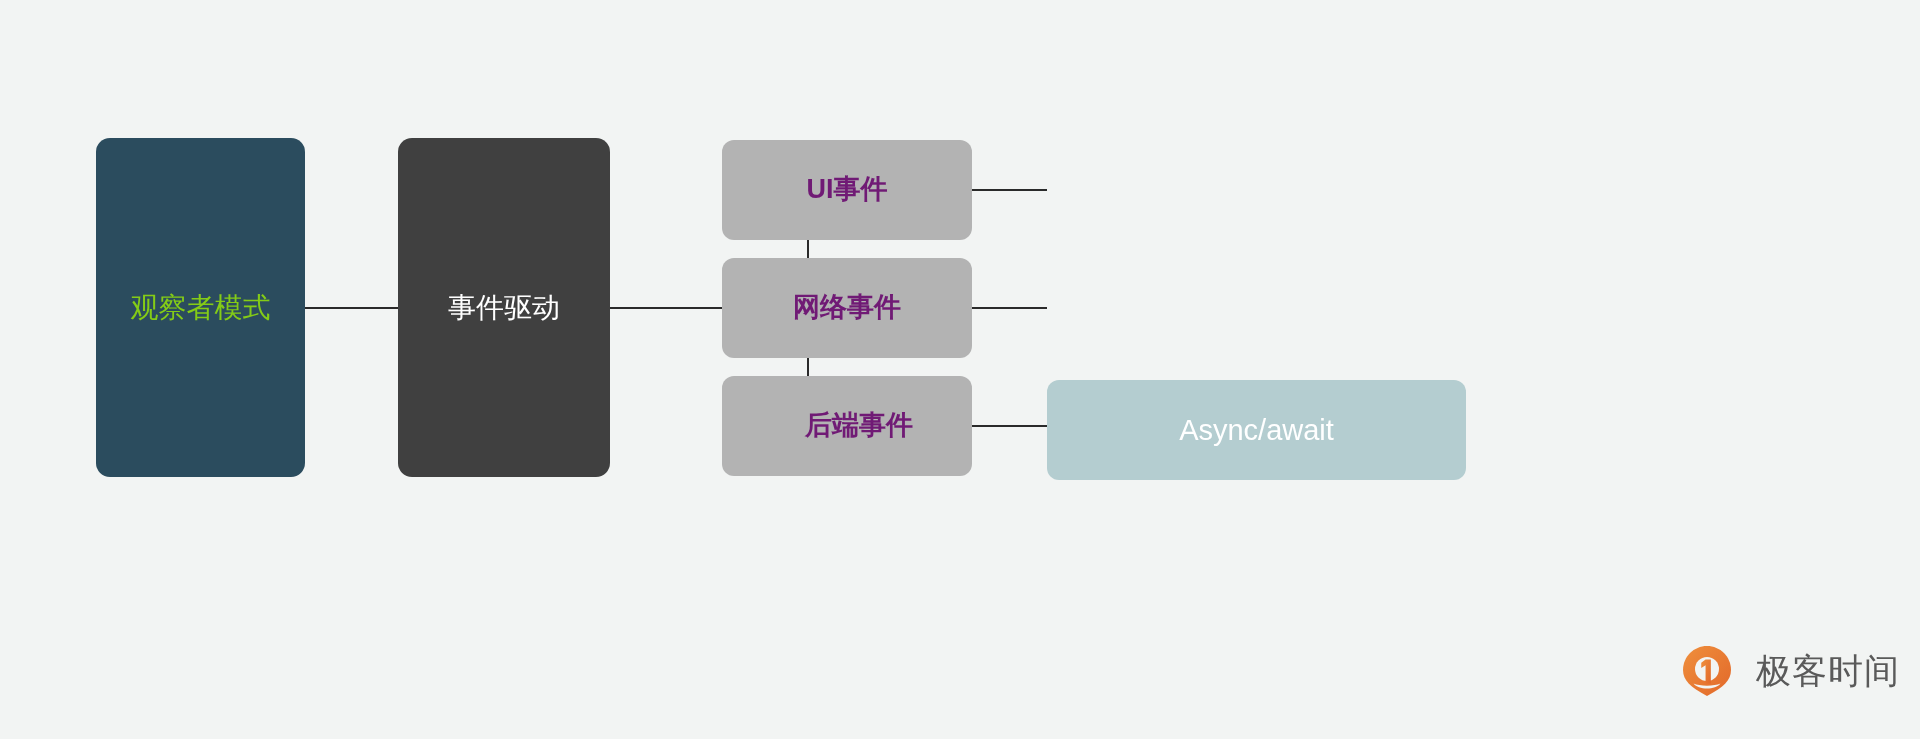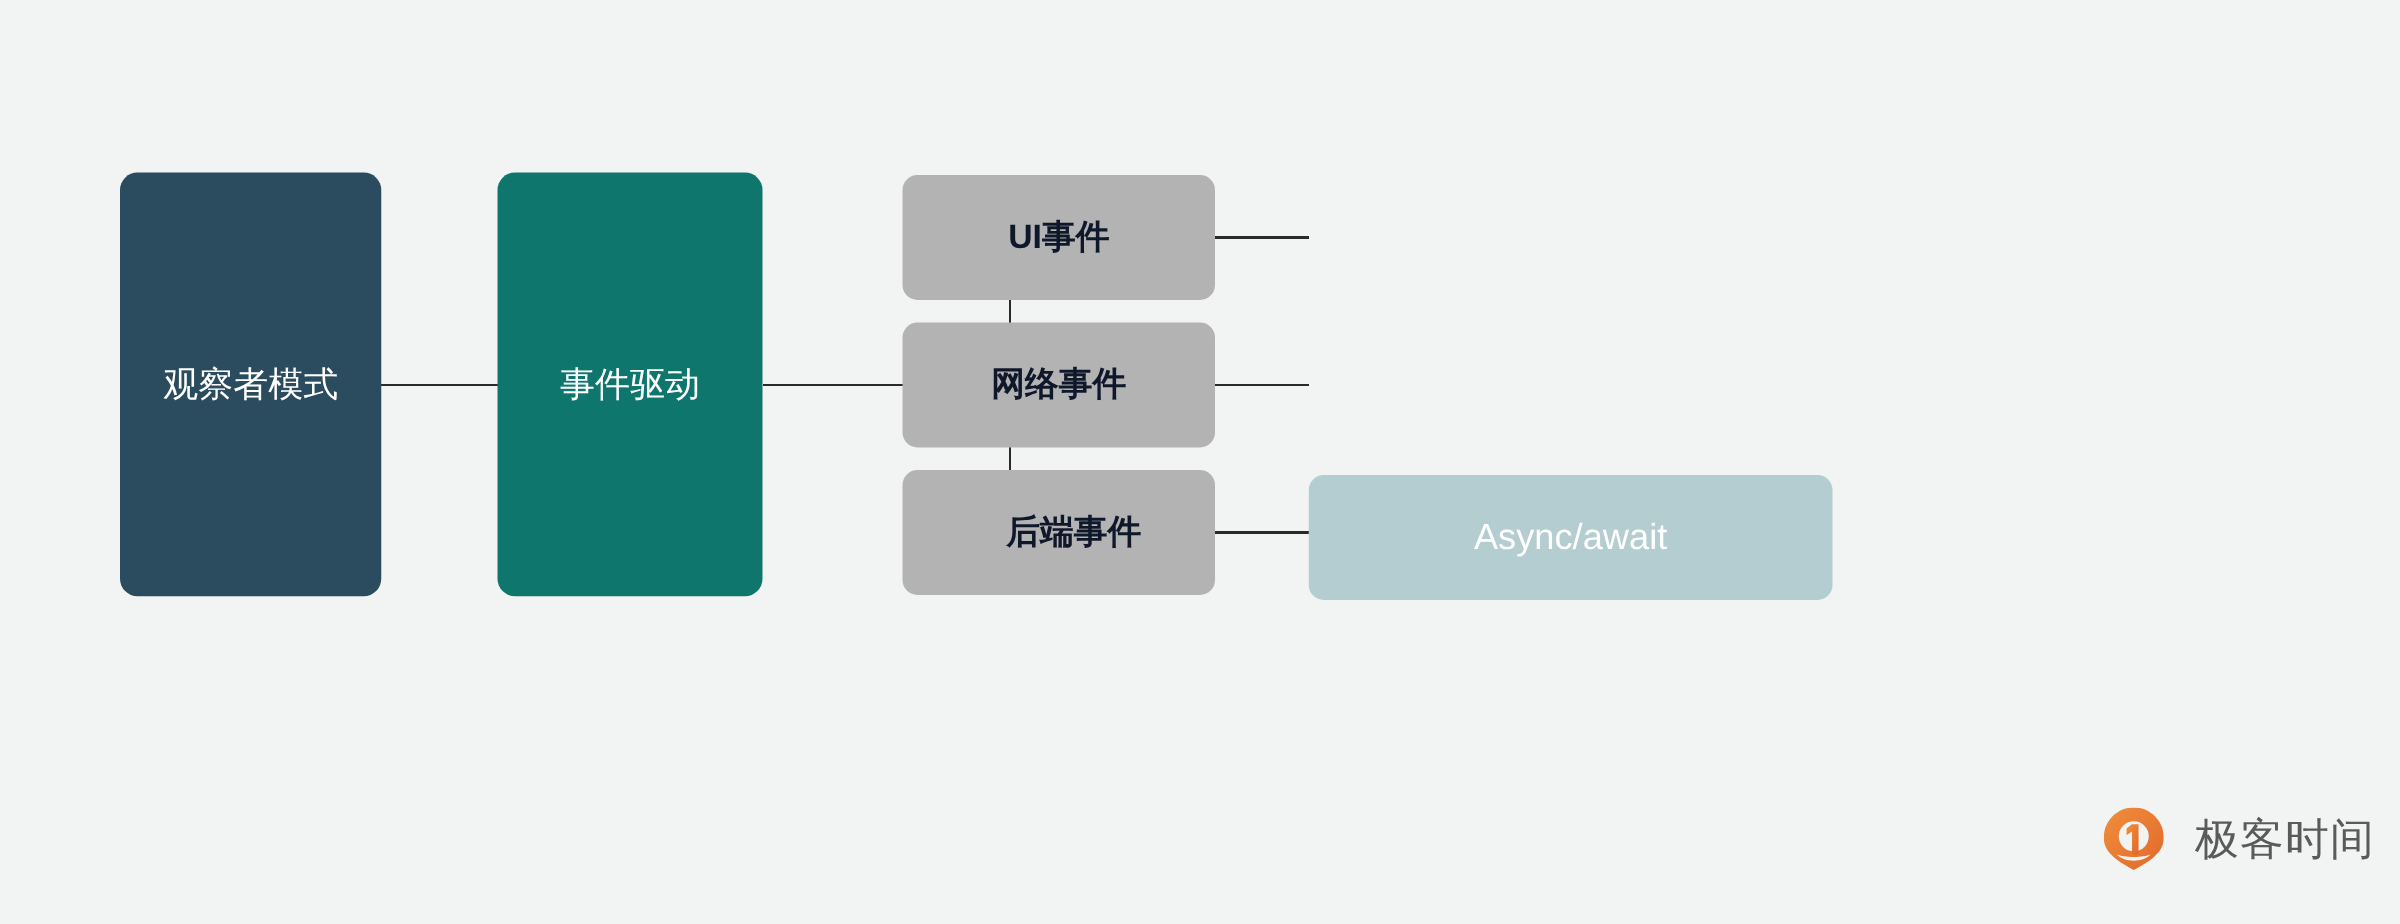--- a/index.html
+++ b/index.html
@@ -42,42 +42,42 @@
     line-height: 1.25;
     white-space: nowrap;
   }
 
   .node-root {
     left: 96px;
     top: 138px;
     width: 209px;
     height: 339px;
     background: #2b4c5e;
-    color: #ffffff;
+    color: #84cc16;
     font-size: 28px;
     border-radius: 14px;
   }
 
   .node-driver {
     left: 398px;
     top: 138px;
     width: 212px;
     height: 339px;
-    background: #0f766e;
+    background: #404040;
     color: #ffffff;
     font-size: 28px;
     border-radius: 14px;
   }
 
   .node-event {
     left: 722px;
     width: 250px;
     height: 100px;
     background: #b3b3b3;
-    color: #0f172a;
+    color: #701a75;
     font-size: 27px;
     font-weight: bold;
     border-radius: 12px;
   }
   .node-event.row0 { top: 140px; }
   .node-event.row1 { top: 258px; }
   .node-event.row2 { top: 376px; padding-left: 24px; }
 
   .node-impl {
     left: 1047px;

